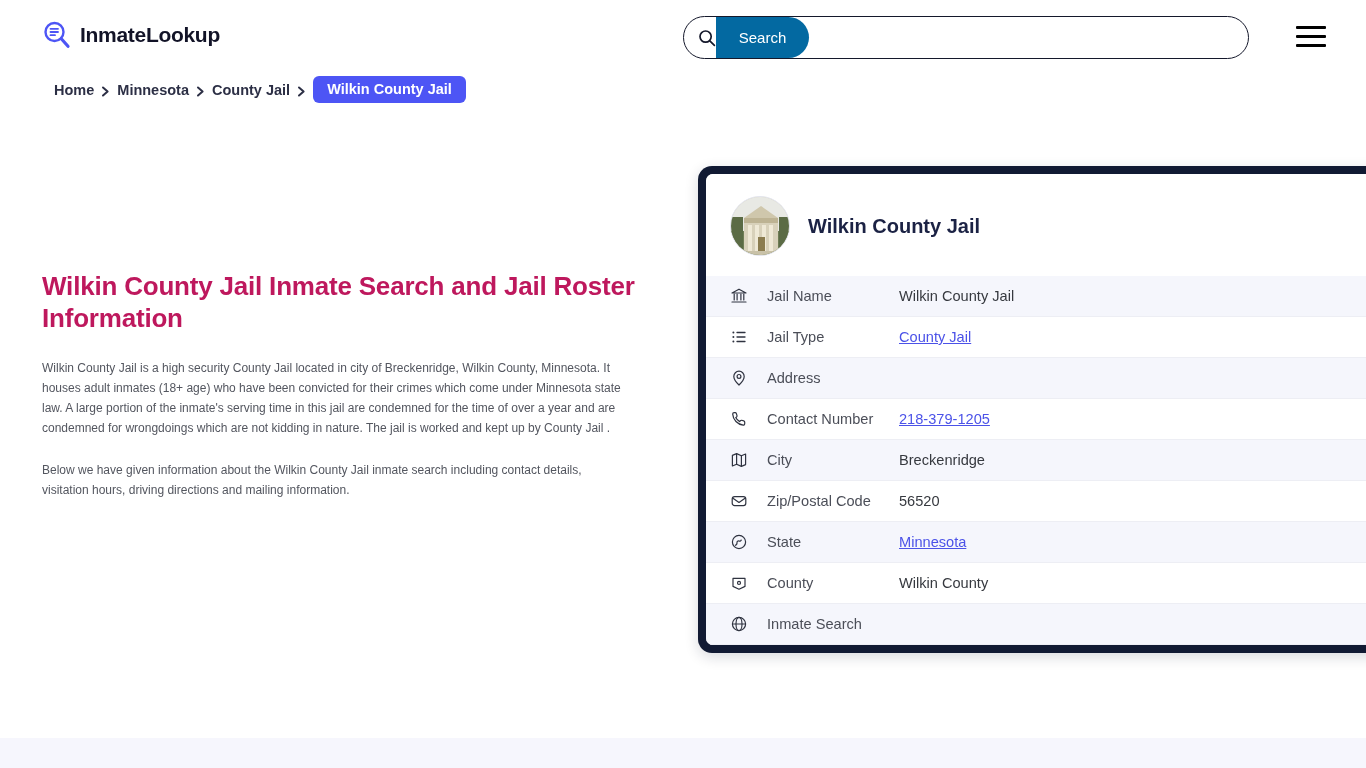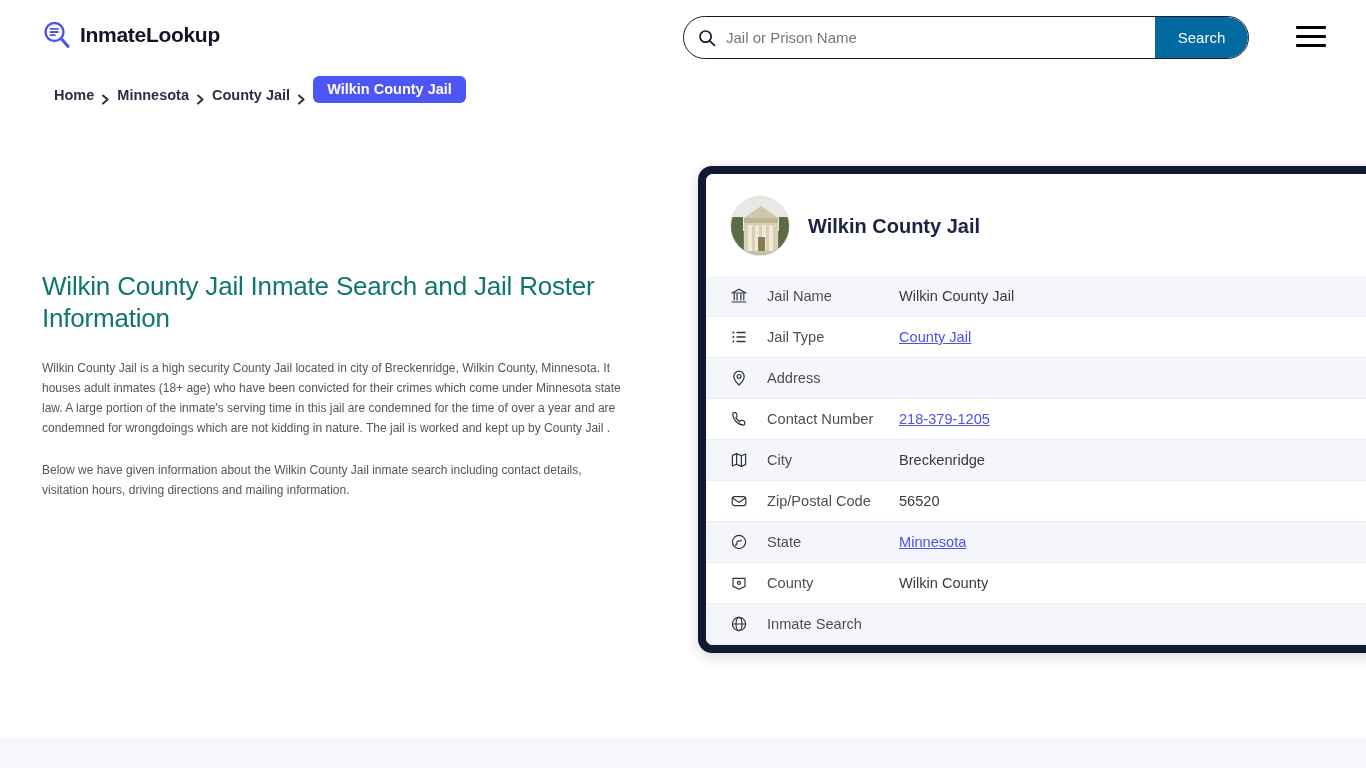--- a/index.html
+++ b/index.html
@@ -50,35 +50,35 @@
   .hamburger {
     position: absolute; right: 40px; top: 26px;
     width: 30px; height: 21px; cursor: pointer;
     display: flex; flex-direction: column; justify-content: space-between;
   }
   .hamburger span { display: block; height: 3px; background: #000; border-radius: 1px; }
 
   
   .breadcrumb {
     position: absolute; left: 54px; top: 76px;
-    display: flex; align-items: flex-end; gap: 7px;
+    display: flex; align-items: center; gap: 7px;
     font-size: 14.5px;
   }
   .crumb { color: #2c2f45; font-weight: 700; text-decoration: none; cursor: pointer; white-space: nowrap; }
   .crumb-sep { width: 9px; height: 11px; display: block; }
   .crumb-current {
     background: #4d55f5; color: #ffffff; font-weight: 700;
     padding: 5px 14px 6px; border-radius: 6px; font-size: 14.5px; white-space: nowrap;
   }
 
   
   .left-col { position: absolute; left: 42px; top: 270px; width: 600px; }
   .page-title {
-    font-size: 26px; line-height: 32px; font-weight: 400;
-    color: #0f766e; letter-spacing: -0.2px; margin-bottom: 24px;
+    font-size: 26px; line-height: 32px; font-weight: 700;
+    color: #be185d; letter-spacing: -0.2px; margin-bottom: 24px;
   }
   .body-para {
     font-size: 12px; line-height: 20px; color: #53565f;
     margin-bottom: 22px; max-width: 588px;
   }
 
   
   .card-frame {
     position: absolute; left: 698px; top: 166px;
     width: 760px; height: 487px;
@@ -147,21 +147,20 @@
       <span class="logo-text">InmateLookup</span>
     </div>
 
     <div class="searchwrap">
       <span class="search-icon">
         <svg viewBox="0 0 18 18" width="18" height="18">
           <circle cx="7.6" cy="7.6" r="5.6" fill="none" stroke="#14182b" stroke-width="1.7"></circle>
           <line x1="11.8" y1="11.8" x2="16.4" y2="16.4" stroke="#14182b" stroke-width="1.7" stroke-linecap="round"></line>
         </svg>
       </span>
-      <input class="search-input" type="text" placeholder="Jail or Prison Name" style="">
       <button class="search-btn">Search</button>
     </div>
 
     <div class="hamburger">
       <span></span>
       <span></span>
       <span></span>
     </div>
   </div>
 

